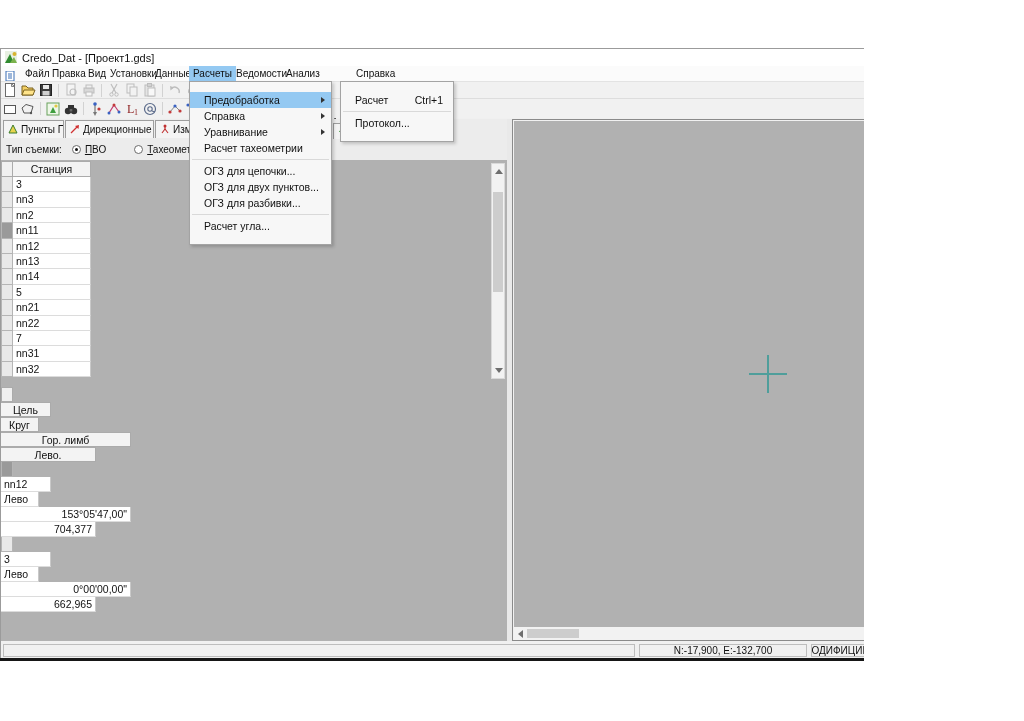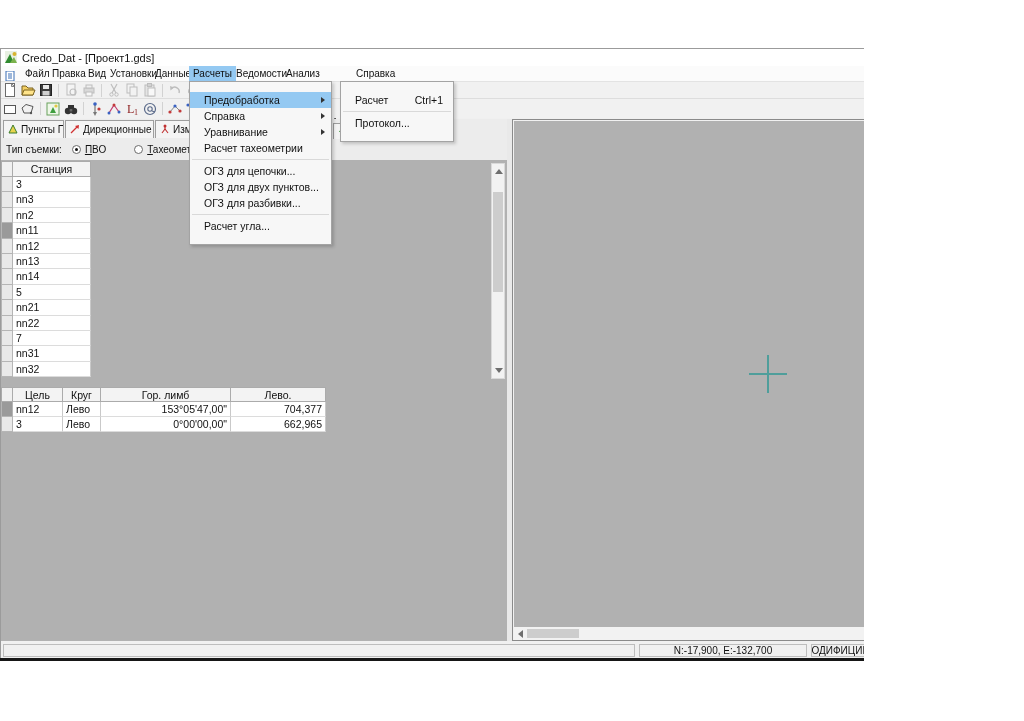--- a/index.html
+++ b/index.html
@@ -57,21 +57,21 @@
   .st-rowhdr.sel { background:#9a9a9a; }
   .st-cell { width:78px; height:15.4px; background:#ffffff; border-right:1px solid #c9c9c9; border-bottom:1px solid #dcdcdc; font-size:10.5px; padding:1px 0 0 3px; color:#111; }
   .vscroll-left { position:absolute; left:490px; top:44px; width:14px; height:216px; background:#f2f2f2; border:1px solid #d9d9d9; }
   .sb-arrow { position:absolute; left:3px; width:0; height:0; }
   .sb-up { top:5px; border-left:4px solid transparent; border-right:4px solid transparent; border-bottom:5px solid #6e6e6e; }
   .sb-down { bottom:5px; border-left:4px solid transparent; border-right:4px solid transparent; border-top:5px solid #6e6e6e; }
   .sb-thumb { position:absolute; left:1px; width:10px; background:#cdcdcd; }
 
   
   .ms-table { position:absolute; left:0; top:268px; width:506px; }
-  .ms-hdr-row, .ms-row { display:flex; }
+  .ms-hdr-row, .ms-row { display:flex;flex-direction:column; }
   .ms-hb { width:12px; height:15px; background:#f0f0f0; border:1px solid #ababab; }
   .ms-h { height:15px; background:#f3f3f3; border:1px solid #ababab; border-left:none; font-size:10.5px; text-align:center; line-height:14px; color:#111; }
   .ms-rowhdr { width:12px; height:15px; background:#e9e9e9; border:1px solid #b5b5b5; border-top:none; }
   .ms-rowhdr.cur { background:#9a9a9a; }
   .ms-c { height:15px; background:#fff; border-right:1px solid #c9c9c9; border-bottom:1px solid #dcdcdc; font-size:10.5px; padding:1px 3px 0 3px; color:#111; white-space:nowrap; overflow:hidden; }
   .w-target{width:50px;} .w-circle{width:38px;} .w-limb{width:130px; text-align:right;} .w-dist{width:95px; text-align:right;}
   .ms-h.w-limb,.ms-h.w-dist{text-align:center;}
 
   
   .right-pane { position:absolute; left:511px; top:0; width:513px; height:522px; background:#f1f1f1; border:1px solid #8a8a8a; }

